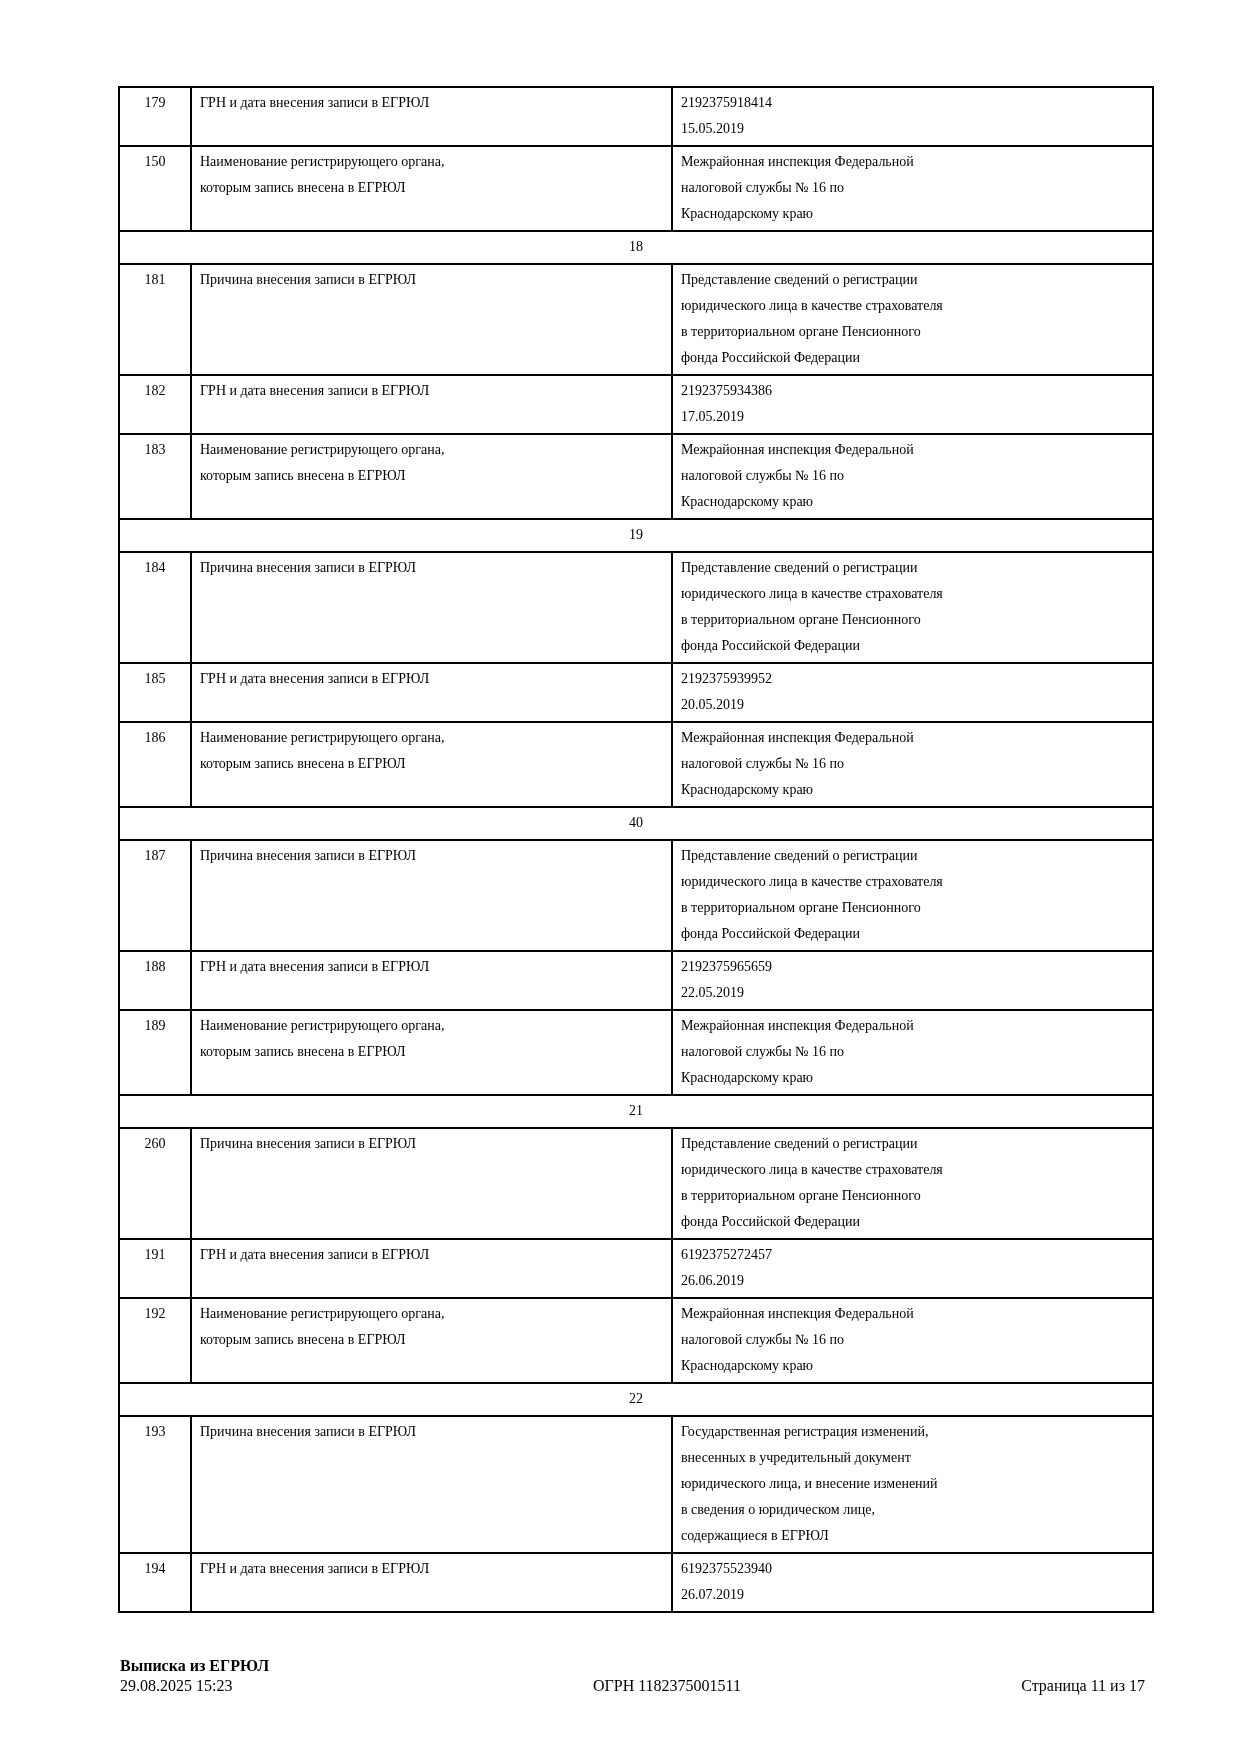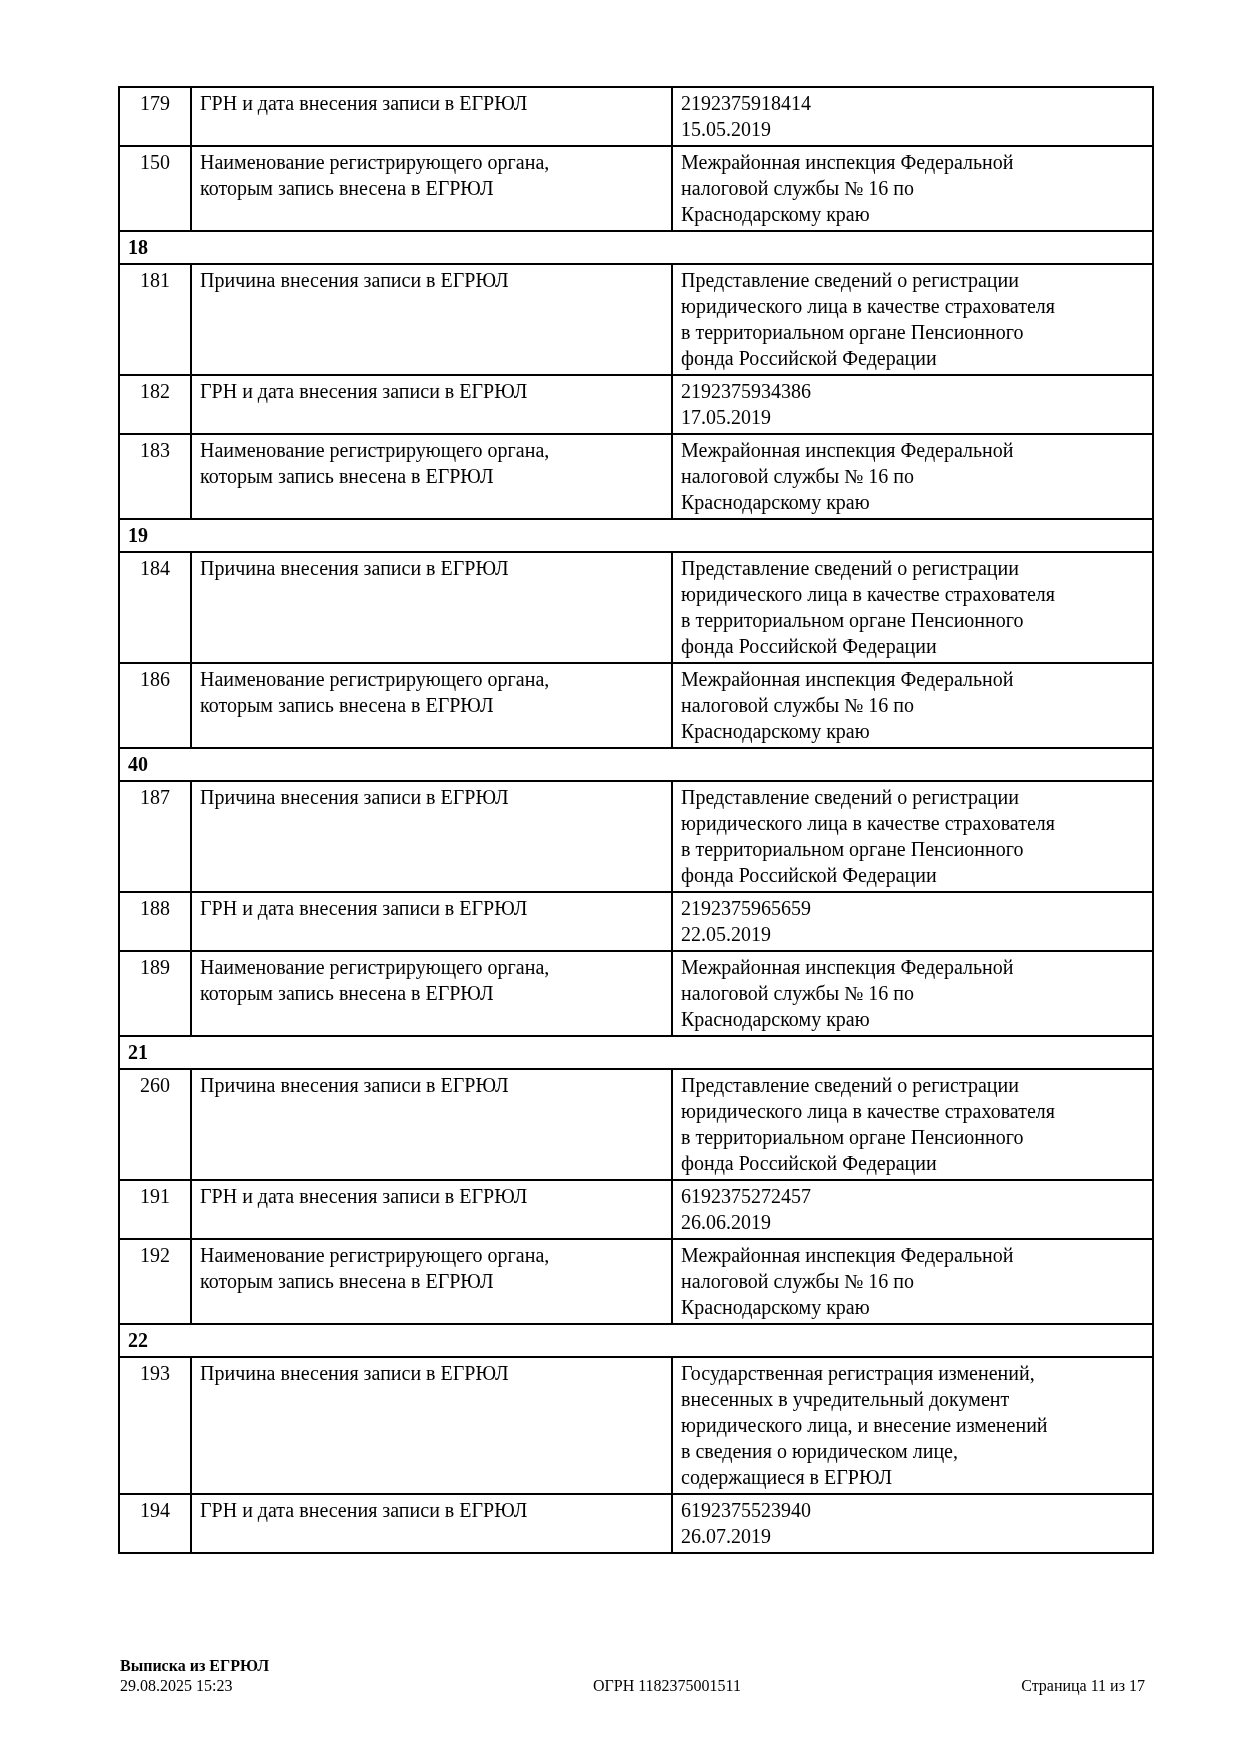--- a/index.html
+++ b/index.html
@@ -20,34 +20,35 @@
     position: absolute;
     left: 118px;
     top: 86px;
     width: 1034px;
     border-collapse: collapse;
     table-layout: fixed;
   }
   table.egrul td {
     border: 2px solid #000000;
     vertical-align: top;
-    font-size: 20px;
+    font-size: 14px;
     line-height: 26px;
     padding: 2px 8px 3px 8px;
     white-space: pre-line;
     overflow: hidden;
   }
   td.num-cell {
     text-align: center;
     padding-left: 2px;
     padding-right: 2px;
     white-space: normal;
   }
   td.section-cell {
-    font-weight: bold;
+    text-align: center;
+    font-weight: normal;
     white-space: normal;
     line-height: 28px;
     padding: 2px 4px;
     border-radius: 14px;
   }
   .footer {
     position: absolute;
     left: 0;
     top: 1656px;
     width: 100%;
@@ -129,20 +130,26 @@
         <tr>
           <td colspan="3" class="section-cell">19</td>
         </tr>
         <tr>
           <td class="num-cell">184</td>
           <td class="label-cell">Причина внесения записи в ЕГРЮЛ</td>
           <td class="value-cell">Представление сведений о регистрации
 юридического лица в качестве страхователя
 в территориальном органе Пенсионного
 фонда Российской Федерации</td>
+        </tr>
+        <tr>
+          <td class="num-cell">185</td>
+          <td class="label-cell">ГРН и дата внесения записи в ЕГРЮЛ</td>
+          <td class="value-cell">2192375939952
+20.05.2019</td>
         </tr>
         <tr>
           <td class="num-cell">186</td>
           <td class="label-cell">Наименование регистрирующего органа,
 которым запись внесена в ЕГРЮЛ</td>
           <td class="value-cell">Межрайонная инспекция Федеральной
 налоговой службы № 16 по
 Краснодарскому краю</td>
         </tr>
         <tr>

